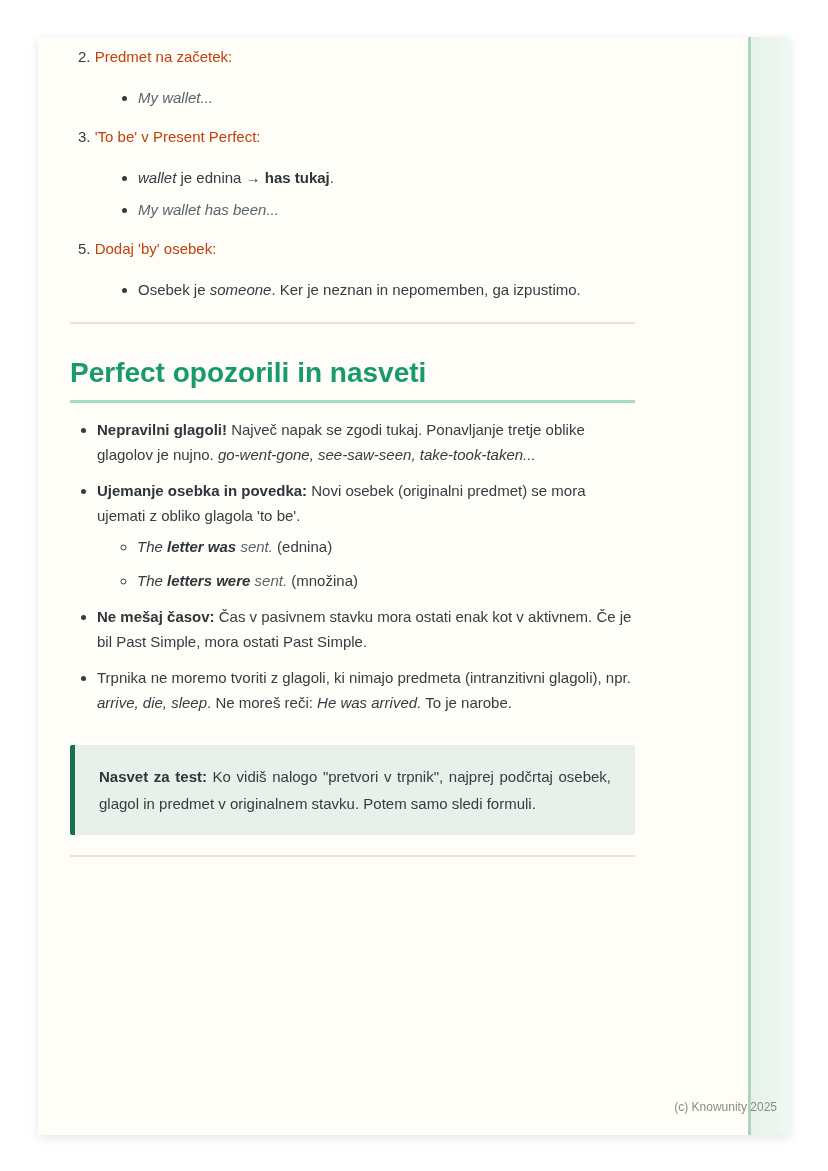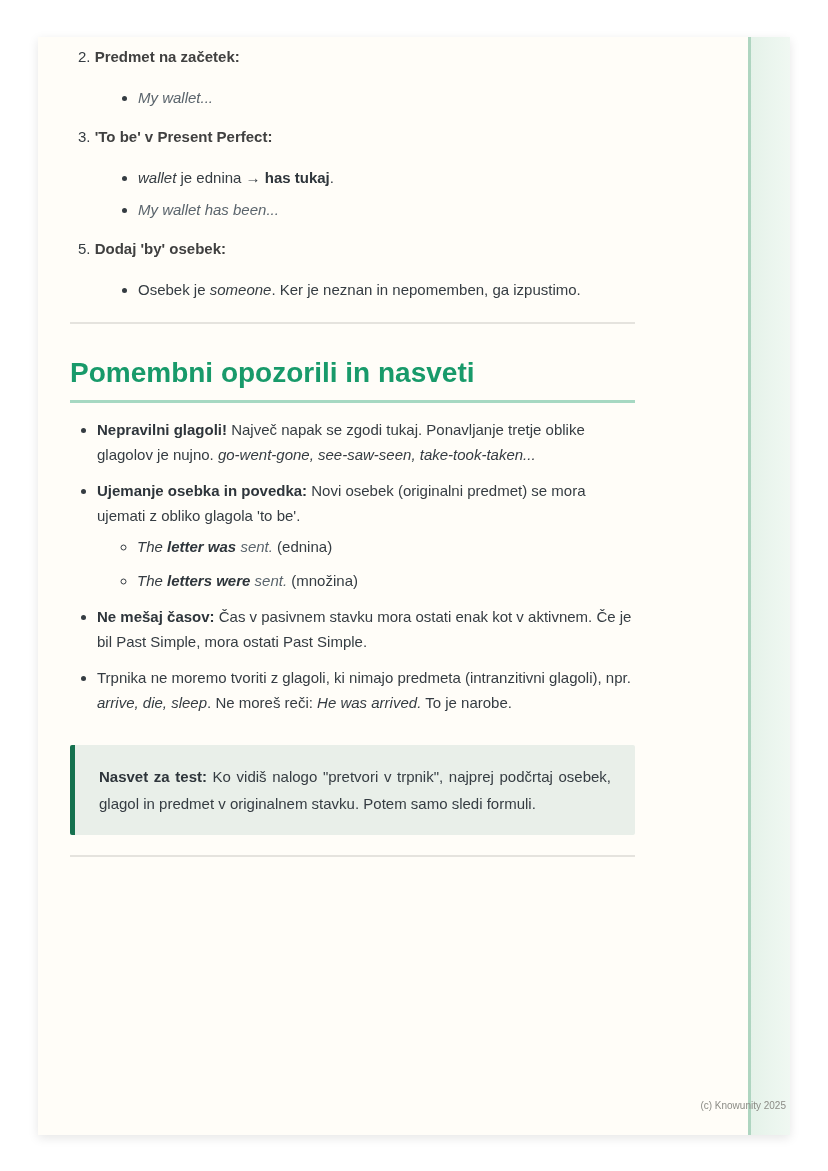--- a/index.html
+++ b/index.html
@@ -29,21 +29,21 @@
     padding-top: 9px;
     color: #353c42;
     font-size: 15px;
     line-height: 24px;
   }
 
   
   .steps { padding-left: 8px; }
   .step-title { line-height: 22px; margin-bottom: 18px; }
   .step-num { font-weight: normal; }
-  .step-heading { font-weight: bold; color: #404040; }
+  .step-heading { font-weight: normal; color: #c2410c; }
   .step-bullets { list-style: disc outside; padding-left: 60px; margin-bottom: 16px; }
   .step-bullets li { margin-bottom: 8px; line-height: 24px; }
 
   .rule { border: none; border-top: 2px solid #e5e3de; margin-top: 20px; }
 
   .heading {
     margin-top: 30px;
     font-size: 28px;
     line-height: 38px;
     font-weight: bold;
@@ -62,22 +62,22 @@
     margin-top: 30px;
     background: var(--callout-bg, #e9efe9);
     border-left: 5px solid var(--callout-border, #15714f);
     border-radius: 2px;
     padding: 18px 24px;
   }
   .callout p { text-align: justify; line-height: 27px; }
 
   .footer {
     position: absolute;
-    top: 1063px; right: 4px;
-    font-size: 10px;
+    top: 1063px; right: 13px;
+    font-size: 12px;
     color: #8c8c86;
     z-index: 2;
   }
 
   
   .sg-n { }
   .sg-b { font-weight: bold; color: #2e353b; }
   .sg-i { font-style: italic; }
   .sg-bi { font-weight: bold; font-style: italic; color: #2e353b; }
   .sg-ig { font-style: italic; color: #5a646c; }
@@ -119,21 +119,21 @@
     </div>
     <ul class="step-bullets">
             <li><span class="sg-n">Osebek je </span><span class="sg-i">someone</span><span class="sg-n">. Ker je neznan in nepomemben, ga izpustimo.</span></li>
           </ul>
   </div>
 
 </div>
 
     <hr class="rule">
 
-    <h1 class="heading">Pomembni opozorili in nasveti</h1>
+    <h1 class="heading">Perfect opozorili in nasveti</h1>
 
     <ul class="warnings">
         <li><span class="sg-b">Nepravilni glagoli!</span><span class="sg-n"> Največ napak se zgodi tukaj. Ponavljanje tretje oblike glagolov je nujno. </span><span class="sg-i">go-went-gone, see-saw-seen, take-took-taken...</span></li>
         <li><span class="sg-b">Ujemanje osebka in povedka:</span><span class="sg-n"> Novi osebek (originalni predmet) se mora ujemati z obliko glagola 'to be'.</span><ul class="sub-bullets">
             <li><span class="sg-i">The </span><span class="sg-bi">letter was</span><span class="sg-i"> </span><span class="sg-ig">sent.</span><span class="sg-n"> (ednina)</span></li>
             <li><span class="sg-i">The </span><span class="sg-bi">letters were</span><span class="sg-i"> </span><span class="sg-ig">sent.</span><span class="sg-n"> (množina)</span></li>
           </ul></li>
         <li><span class="sg-b">Ne mešaj časov:</span><span class="sg-n"> Čas v pasivnem stavku mora ostati enak kot v aktivnem. Če je bil Past Simple, mora ostati Past Simple.</span></li>
         <li><span class="sg-n">Trpnika ne moremo tvoriti z glagoli, ki nimajo predmeta (intranzitivni glagoli), npr. </span><span class="sg-i">arrive, die, sleep</span><span class="sg-n">. Ne moreš reči: </span><span class="sg-i">He was arrived.</span><span class="sg-n"> To je narobe.</span></li>
       </ul>

